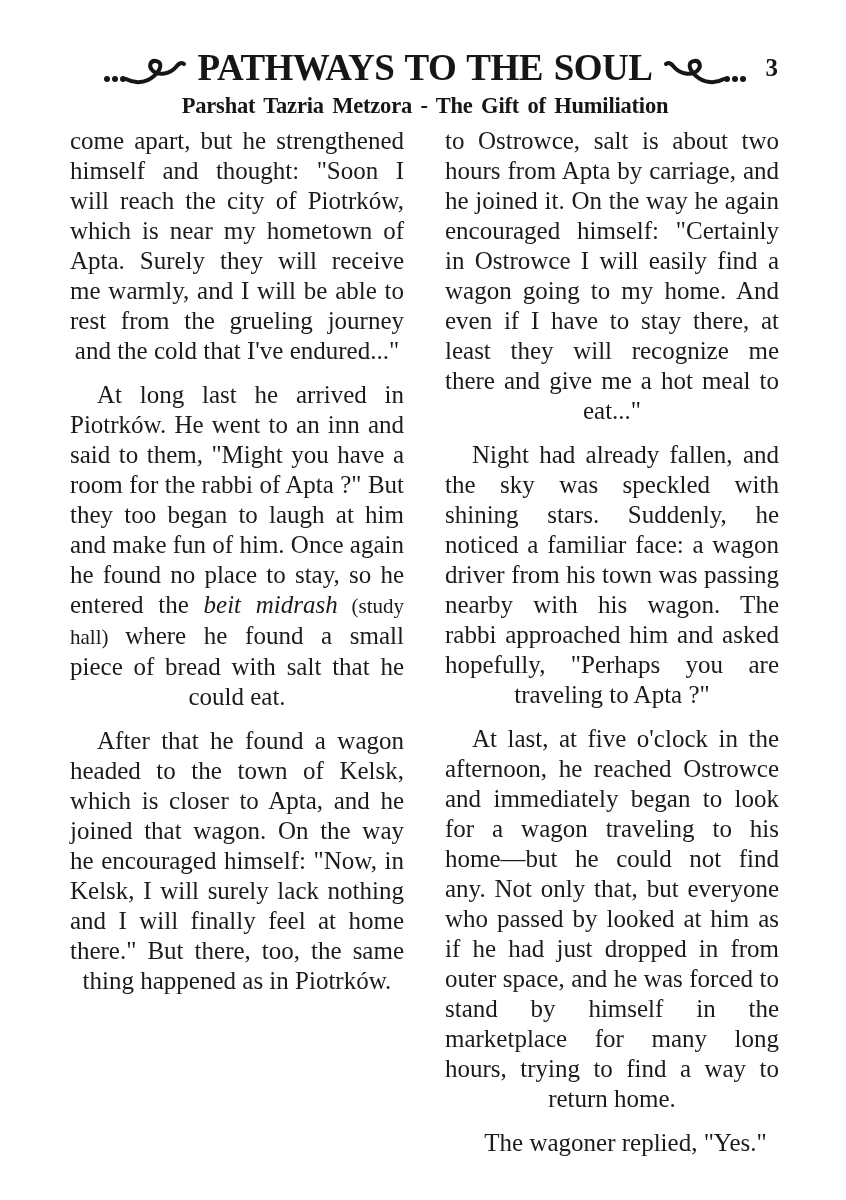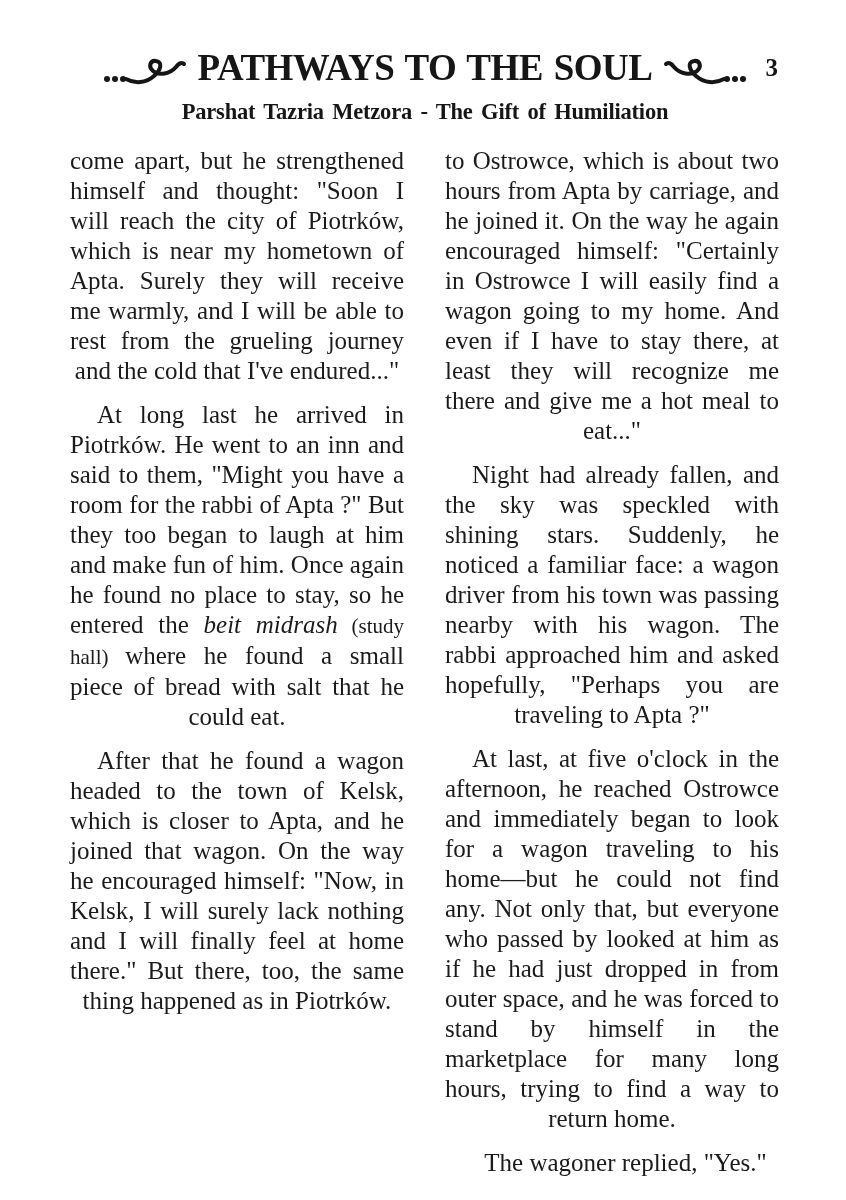--- a/index.html
+++ b/index.html
@@ -21,24 +21,24 @@
     color:#161616;
   }
   .orn { display:inline-block; margin-top:10px; line-height:0; }
   .orn svg { display:block; }
   .orn-right { transform:scaleX(-1); }
   .pagenum {
     position:absolute; top:8px; right:2px;
     font-size:25px; font-weight:700; color:#161616;
   }
   .subtitle {
-    font-size:22.5px; font-weight:700; margin:10px 0 0;
+    font-size:22.5px; font-weight:700; margin:4px 0 0;
     word-spacing:3px; letter-spacing:-0.2px; color:#161616;
   }
-  .columns { display:flex; gap:41px; margin-top:21px; }
+  .columns { display:flex; gap:41px; margin-top:7px; }
   .col { width:334px; }
   .col p {
     margin:0 0 14px;
     font-size:25px; line-height:30px;
     text-align:justify; text-align-last:center;
     text-indent:27px;
     color:#1b1b1b;
   }
   .col p.noindent { text-indent:0; }
   .term { }
@@ -75,20 +75,20 @@
 
   <main class="columns">
 
     <section class="col">
       <p class="noindent">come apart, but he strengthened himself and thought: "Soon I will reach the city of Piotrków, which is near my hometown of Apta. Surely they will receive me warmly, and I will be able to rest from the grueling journey and the cold that I've endured..."</p>
       <p><span>At long last he arrived in Piotrków. He went to an inn and said to them, "Might you have a room for the rabbi of Apta ?" But they too began to laugh at him and make fun of him. Once again he found no place to stay, so he entered the </span><em class="term">beit midrash</em><span class="gloss"> (study hall) </span><span>where he found a small piece of bread with salt that he could eat.</span></p>
       <p>After that he found a wagon headed to the town of Kelsk, which is closer to Apta, and he joined that wagon. On the way he encouraged himself: "Now, in Kelsk, I will surely lack nothing and I will finally feel at home there." But there, too, the same thing happened as in Piotrków.</p>
     </section>
 
     <section class="col">
-      <p class="noindent">to Ostrowce, which is about two hours from Apta by carriage, and he joined it. On the way he again encouraged himself: "Certainly in Ostrowce I will easily find a wagon going to my home. And even if I have to stay there, at least they will recognize me there and give me a hot meal to eat..."</p>
+      <p class="noindent">to Ostrowce, salt is about two hours from Apta by carriage, and he joined it. On the way he again encouraged himself: "Certainly in Ostrowce I will easily find a wagon going to my home. And even if I have to stay there, at least they will recognize me there and give me a hot meal to eat..."</p>
       <p>Night had already fallen, and the sky was speckled with shining stars. Suddenly, he noticed a familiar face: a wagon driver from his town was passing nearby with his wagon. The rabbi approached him and asked hopefully, "Perhaps you are traveling to Apta ?"</p>
       <p>At last, at five o'clock in the afternoon, he reached Ostrowce and immediately began to look for a wagon traveling to his home—but he could not find any. Not only that, but everyone who passed by looked at him as if he had just dropped in from outer space, and he was forced to stand by himself in the marketplace for many long hours, trying to find a way to return home.</p>
       <p>The wagoner replied, "Yes."</p>
     </section>
 
   </main>
 </div>
 
 </body></html>

